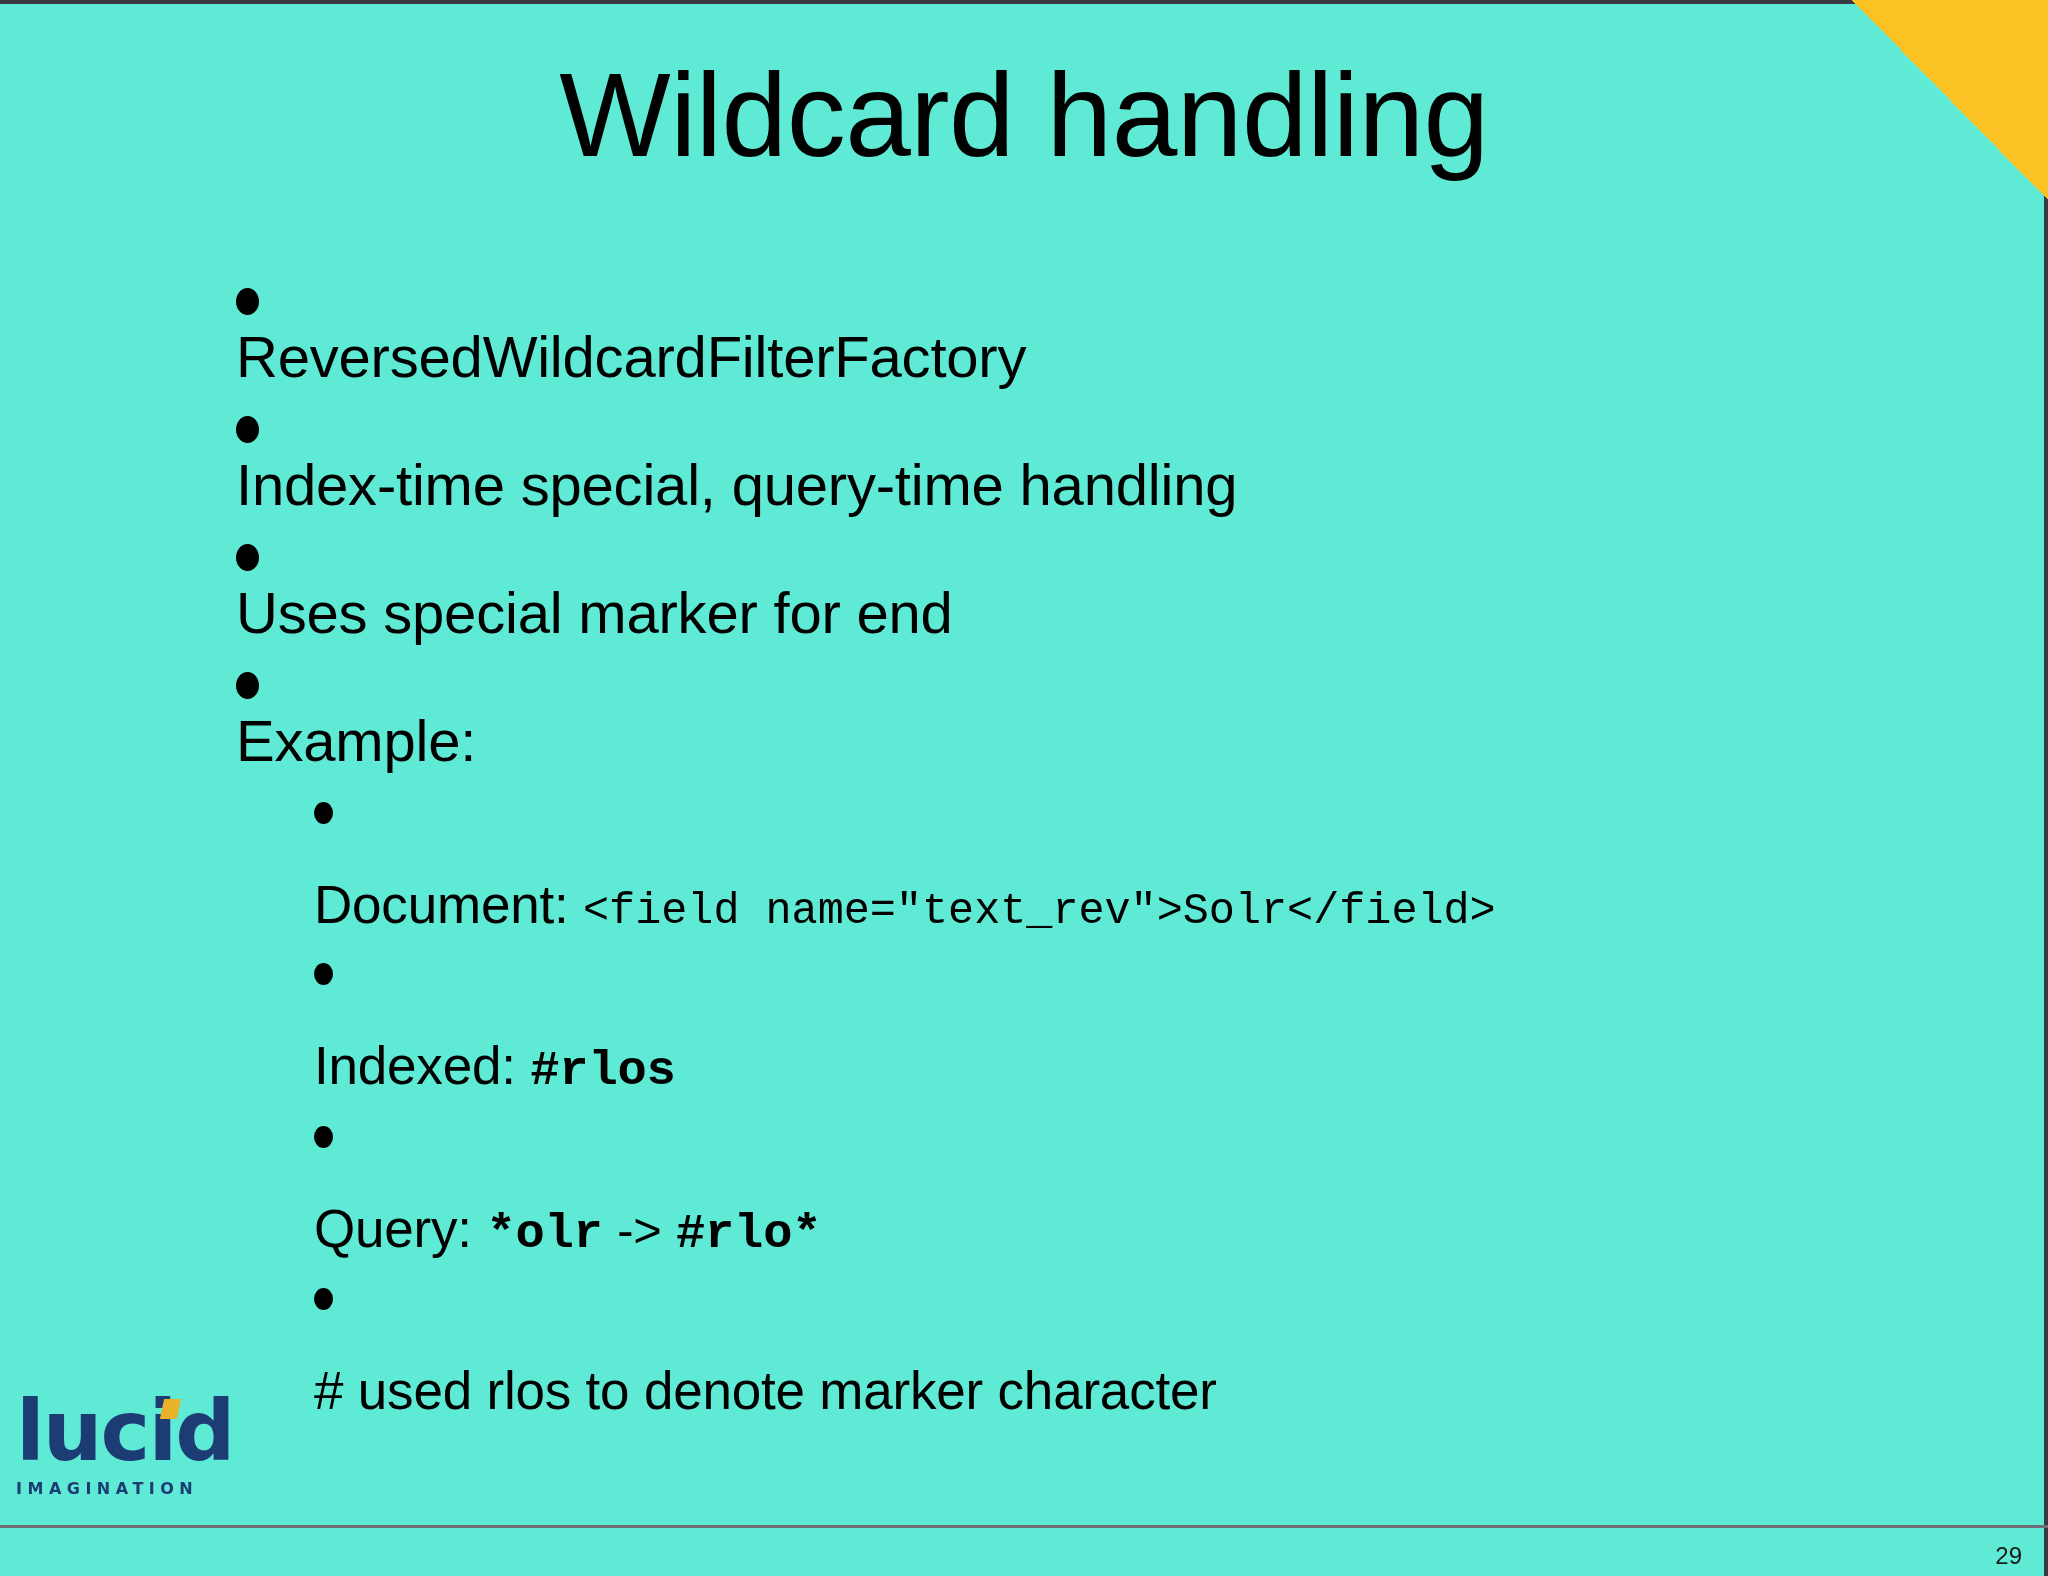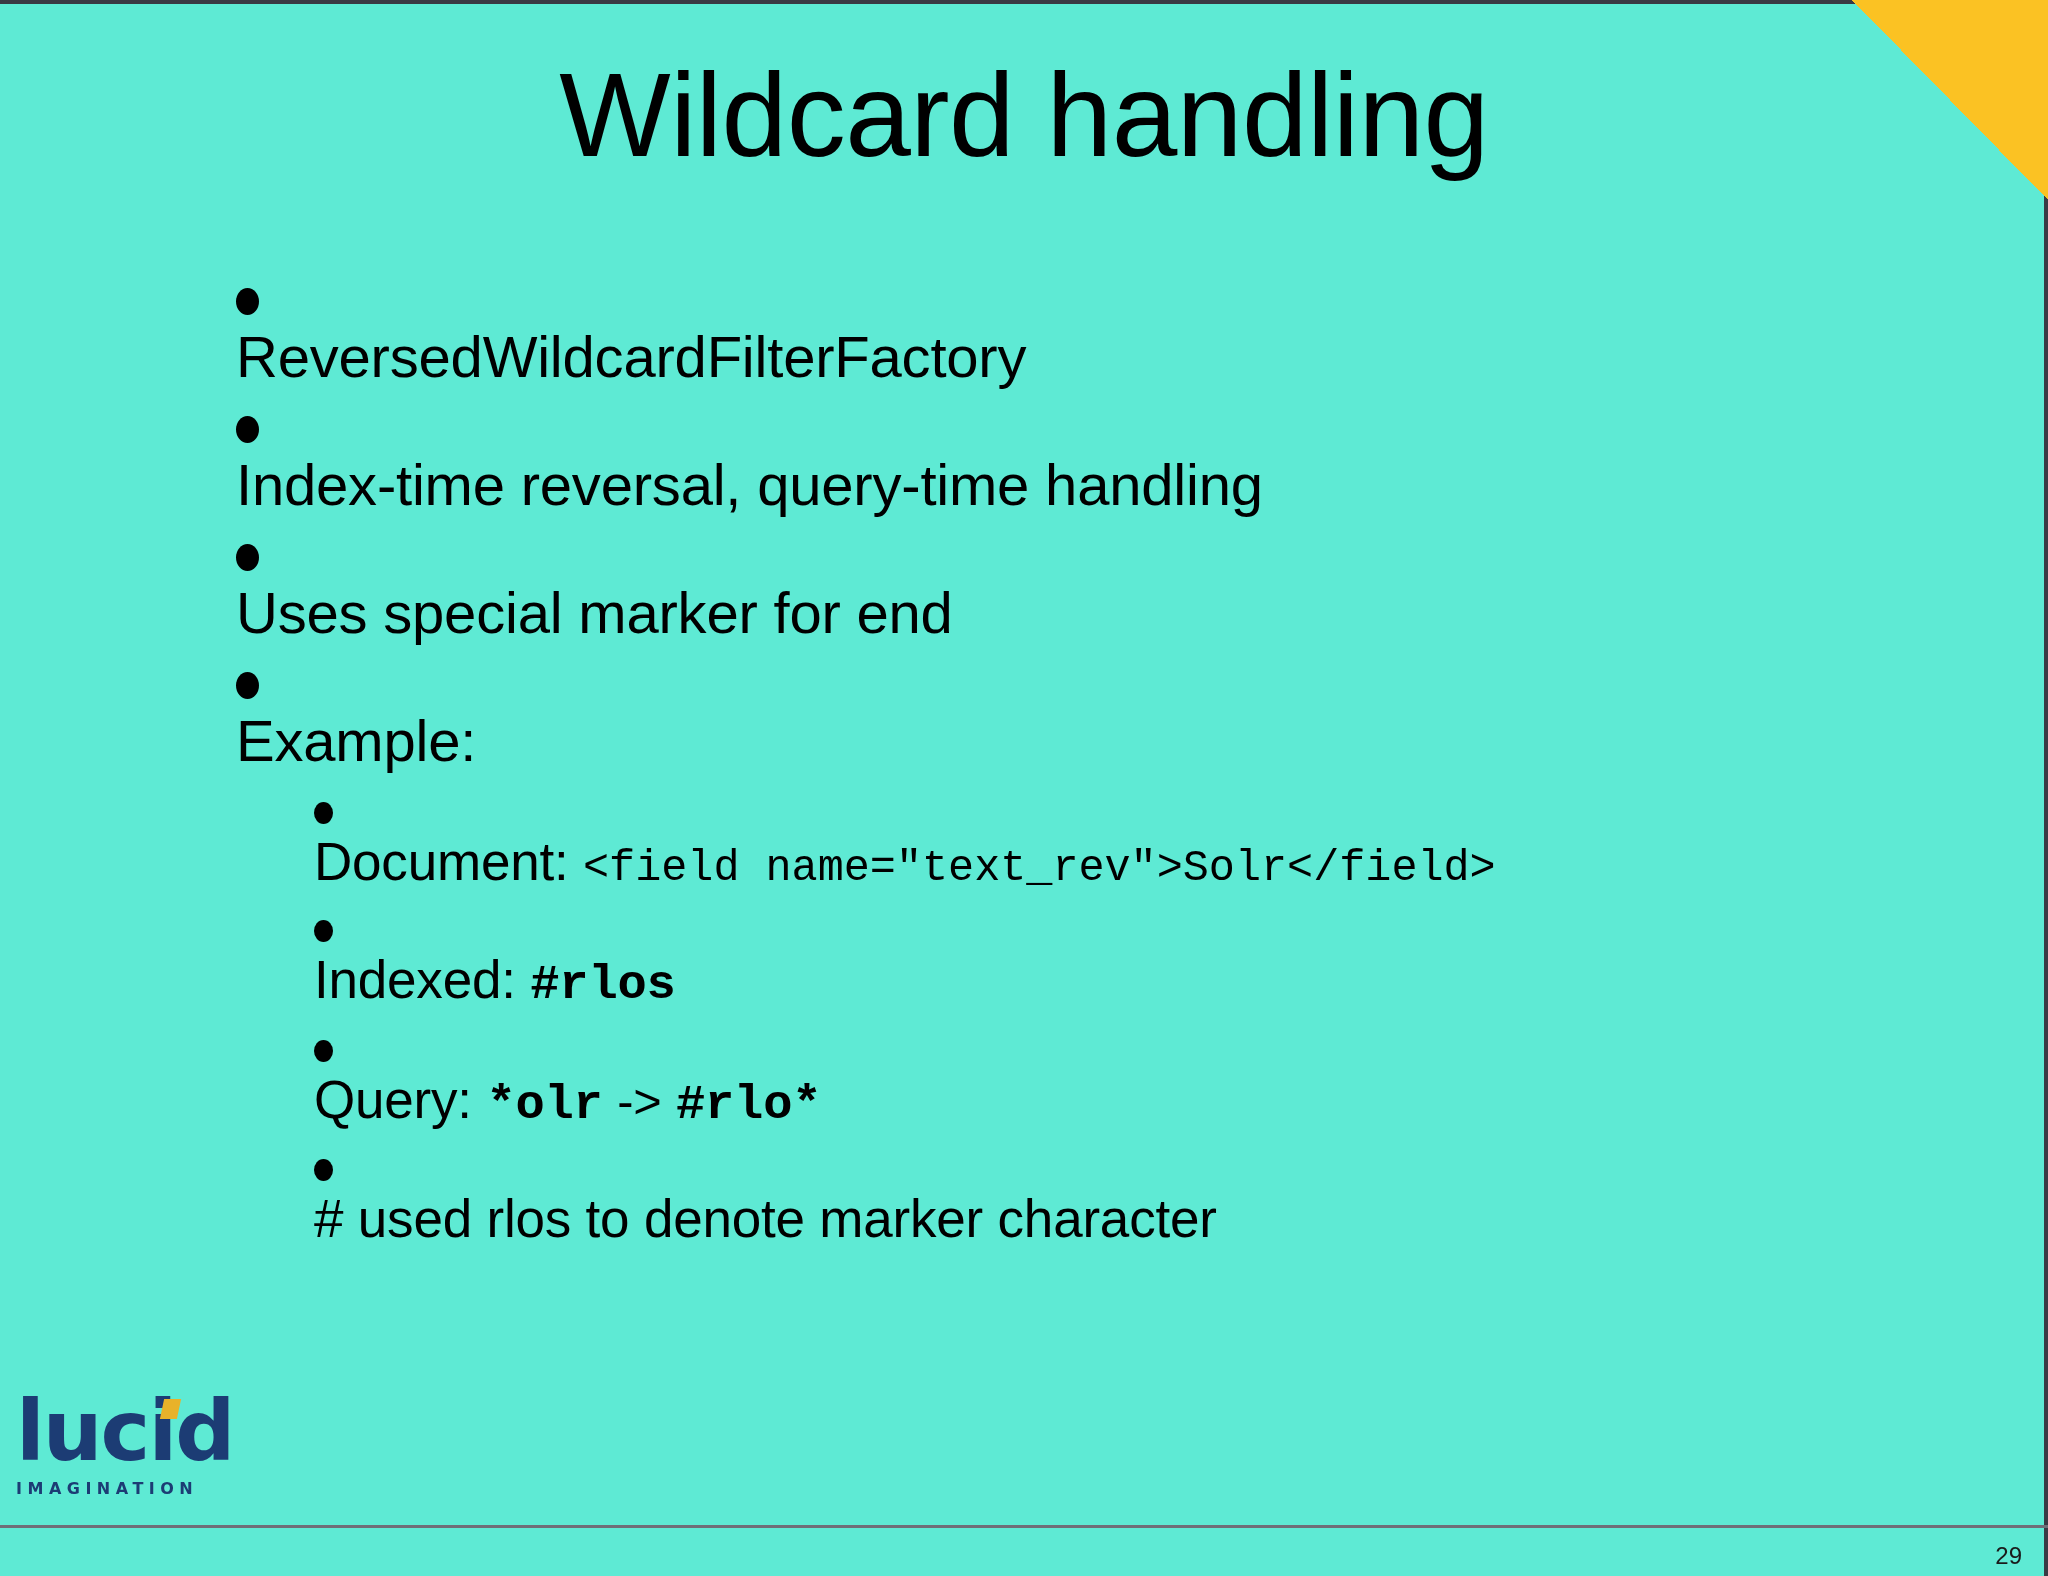--- a/index.html
+++ b/index.html
@@ -91,20 +91,21 @@
     letter-spacing: -0.2px;
   }
 
   
   .sub-list {
     margin-left: 78px;
     margin-top: 8px;
   }
   .lvl2 {
     margin-bottom: 40px;
+    gap: 43px;
   }
   .lvl2 .dot {
     width: 19px;
     height: 22px;
     margin-right: 36px;
     transform: translateY(-11px);
   }
   .lvl2 .txt {
     font-size: 53px;
     line-height: 1.02;
@@ -192,21 +193,21 @@
 
   <div class="body-list">
 
     <div class="li lvl1">
       <span class="dot"></span>
       <span class="txt">ReversedWildcardFilterFactory</span>
     </div>
 
     <div class="li lvl1">
       <span class="dot"></span>
-      <span class="txt">Index-time reversal, query-time handling</span>
+      <span class="txt">Index-time special, query-time handling</span>
     </div>
 
     <div class="li lvl1">
       <span class="dot"></span>
       <span class="txt">Uses special marker for end</span>
     </div>
 
     <div class="li lvl1">
       <span class="dot"></span>
       <span class="txt">Example:</span>

